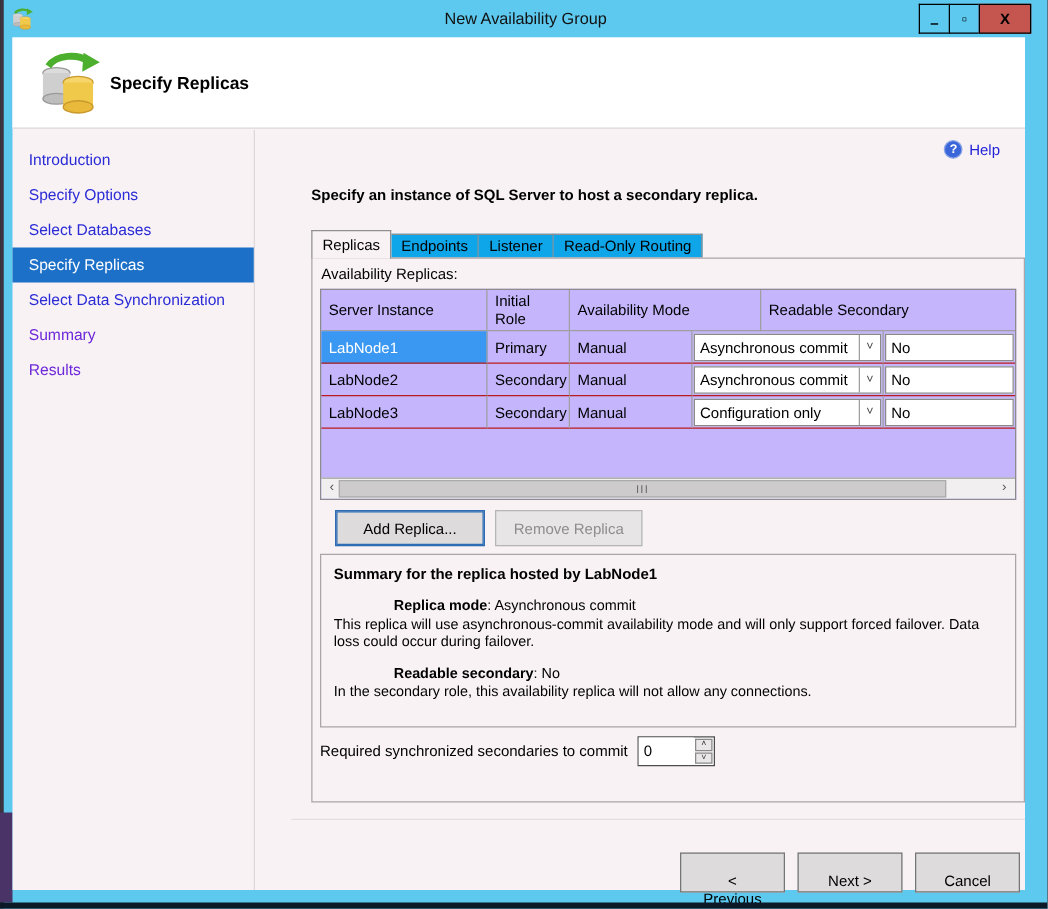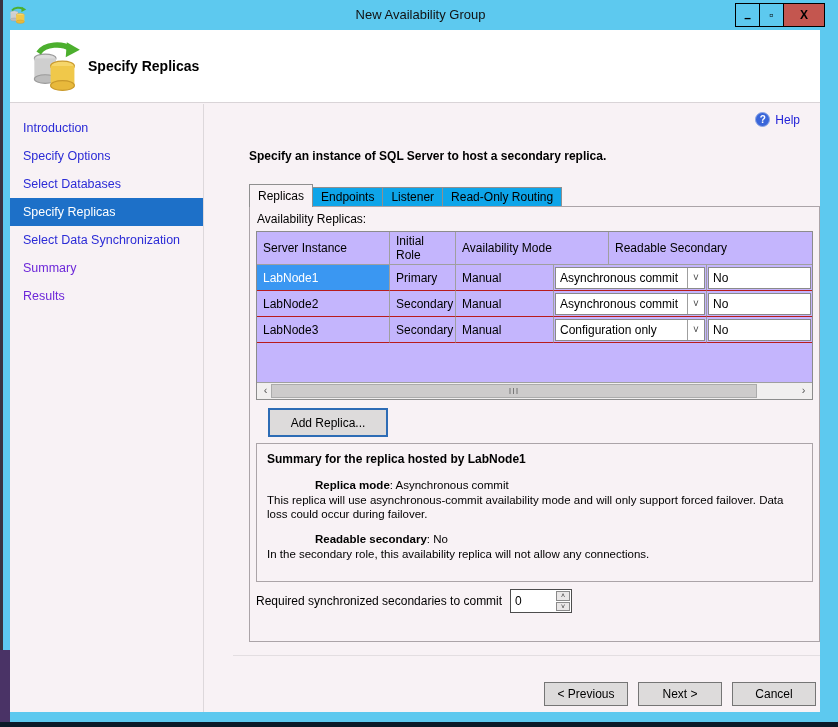--- a/index.html
+++ b/index.html
@@ -114,21 +114,21 @@
   .spin { display:flex; width:62px; height:24px; border:1px solid #4d4d4d; background:#fff; }
   .spin-value { flex:1; border:none; outline:none; font-size:12px; padding-left:4px;
                 font-family:"Liberation Sans", sans-serif; background:#fff; width:40px; }
   .spin-btns { width:16px; display:flex; flex-direction:column; padding:1px; gap:1px; }
   .spin-btn { flex:1; background:#e9e7e7; border:1px solid #8a8a8a; font-size:7px; color:#333;
               display:flex; align-items:center; justify-content:center; cursor:pointer; line-height:1; }
 
   
   .footer-divider { position:absolute; left:0px; top:551px; width:587px; border-top:1px solid #e3dee1; }
   .footer { position:absolute; right:4px; top:578px; display:flex; gap:10px; }
-  .footer .btn { height:24px; width:84px; padding:4px; }
+  .footer .btn { height:24px; width:84px; padding:15px; }
 </style>
 </head>
 <body>
 
 <div class="screen">
   <div class="edge-left"></div>
   <div class="desktop-patch"></div>
 
   <div class="titlebar">
     <svg class="titlebar-icon" viewBox="0 0 48 48">
@@ -260,20 +260,21 @@
 
           <div class="hscroll">
             <div class="hs-arrow left">‹</div>
             <div class="hs-thumb">III</div>
             <div class="hs-arrow right">›</div>
           </div>
         </div>
 
         <div class="grid-buttons">
           <button class="btn focused">Add Replica...</button>
+          <button class="btn disabled">Remove Replica</button>
         </div>
 
         <div class="summary">
           <div class="s-title">Summary for the replica hosted by LabNode1</div>
           <div class="s-block">
             <b>Replica mode</b><span>: Asynchronous commit</span><br>
             <span>This replica will use asynchronous-commit availability mode and will only support forced failover. Data loss could occur during failover.</span>
           </div>
           <div class="s-block">
             <b>Readable secondary</b><span>: No</span><br>

